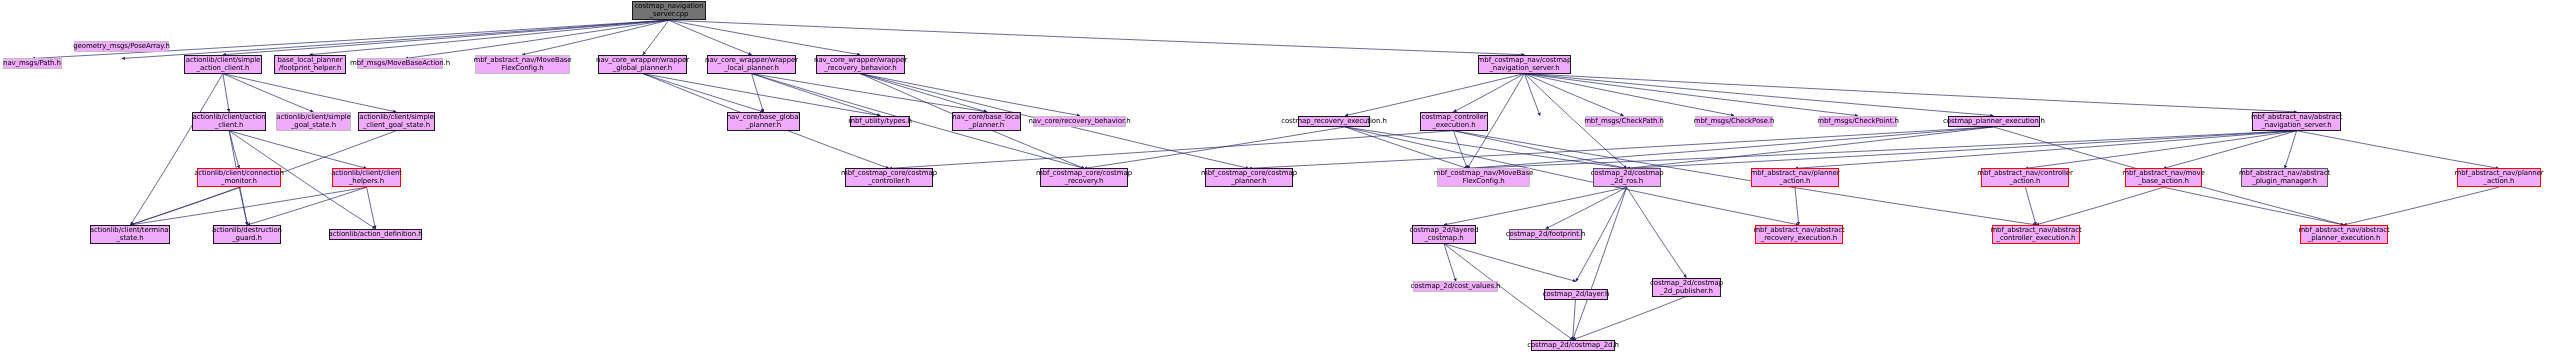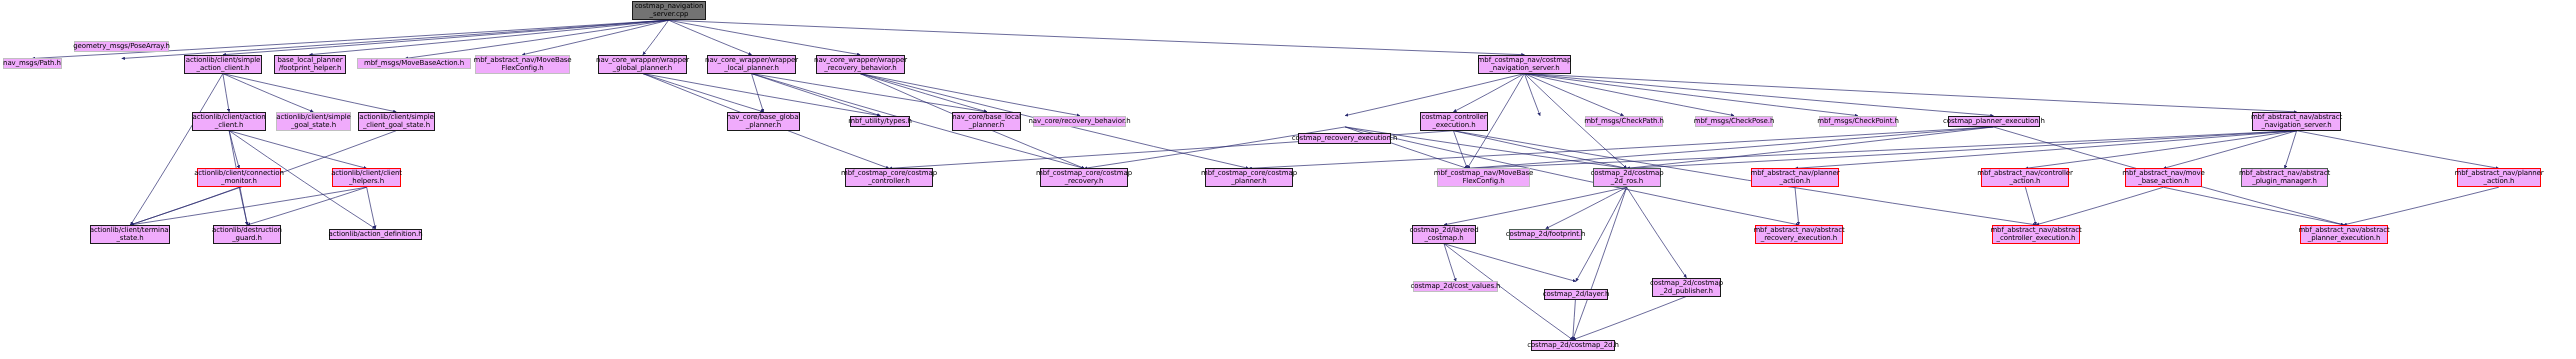--- a/index.html
+++ b/index.html
@@ -133,21 +133,21 @@
   </svg>
   <div id="nodes">
       <div class="node root" style="left: 632px; top: 1.3px; width: 74px; height: 19px;">costmap_navigation
 _server.cpp</div>
       <div class="node plain" style="left: 2.5px; top: 58px; width: 59px; height: 11.3px;">nav_msgs/Path.h</div>
       <div class="node plain" style="left: 74px; top: 41px; width: 95px; height: 11.3px;">geometry_msgs/PoseArray.h</div>
       <div class="node solid" style="left: 184px; top: 55px; width: 78px; height: 19px;">actionlib/client/simple
 _action_client.h</div>
       <div class="node solid" style="left: 274px; top: 55px; width: 72px; height: 19px;">base_local_planner
 /footprint_helper.h</div>
-      <div class="node plain" style="left: 357px; top: 58px; width: 114px; height: 11.3px;">mbf_msgs/MoveBaseAction.h</div>
+      <div class="node plain" style="left: 357px; top: 58px; width: 86px; height: 11.3px;">mbf_msgs/MoveBaseAction.h</div>
       <div class="node plain" style="left: 475px; top: 55px; width: 95px; height: 19px;">mbf_abstract_nav/MoveBase
 FlexConfig.h</div>
       <div class="node solid" style="left: 598px; top: 55px; width: 89px; height: 19px;">nav_core_wrapper/wrapper
 _global_planner.h</div>
       <div class="node solid" style="left: 707px; top: 55px; width: 89px; height: 19px;">nav_core_wrapper/wrapper
 _local_planner.h</div>
       <div class="node solid" style="left: 816px; top: 55px; width: 89px; height: 19px;">nav_core_wrapper/wrapper
 _recovery_behavior.h</div>
       <div class="node solid" style="left: 1478px; top: 55px; width: 93px; height: 19px;">mbf_costmap_nav/costmap
 _navigation_server.h</div>
@@ -156,21 +156,21 @@
       <div class="node plain" style="left: 276px; top: 112px; width: 75px; height: 19px;">actionlib/client/simple
 _goal_state.h</div>
       <div class="node solid" style="left: 358px; top: 112px; width: 77px; height: 19px;">actionlib/client/simple
 _client_goal_state.h</div>
       <div class="node solid" style="left: 727px; top: 112px; width: 73px; height: 19px;">nav_core/base_global
 _planner.h</div>
       <div class="node solid" style="left: 850px; top: 116px; width: 60px; height: 11.3px;">mbf_utility/types.h</div>
       <div class="node solid" style="left: 952px; top: 112px; width: 69px; height: 19px;">nav_core/base_local
 _planner.h</div>
       <div class="node plain" style="left: 1033px; top: 116px; width: 93px; height: 11.3px;">nav_core/recovery_behavior.h</div>
-      <div class="node solid" style="left: 1298px; top: 116px; width: 93px; height: 11.3px; margin-top: 17px;">costmap_recovery_execution.h</div>
+      <div class="node solid" style="left: 1298px; top: 116px; width: 72px; height: 11.3px;">costmap_recovery_execution.h</div>
       <div class="node solid" style="left: 1420px; top: 112px; width: 68px; height: 19px;">costmap_controller
 _execution.h</div>
       <div class="node plain" style="left: 1585px; top: 116px; width: 62px; height: 11.3px;">std_srvs/Empty.h</div>
       <div class="node plain" style="left: 1585px; top: 116px; width: 78px; height: 11.3px;">mbf_msgs/CheckPath.h</div>
       <div class="node plain" style="left: 1695px; top: 116px; width: 78px; height: 11.3px;">mbf_msgs/CheckPose.h</div>
       <div class="node plain" style="left: 1819px; top: 116px; width: 78px; height: 11.3px;">mbf_msgs/CheckPoint.h</div>
       <div class="node solid" style="left: 1948px; top: 116px; width: 92px; height: 11.3px;">costmap_planner_execution.h</div>
       <div class="node solid" style="left: 2252px; top: 112px; width: 89px; height: 19px;">mbf_abstract_nav/abstract
 _navigation_server.h</div>
       <div class="node red" style="left: 197px; top: 168px; width: 84px; height: 19px;">actionlib/client/connection

